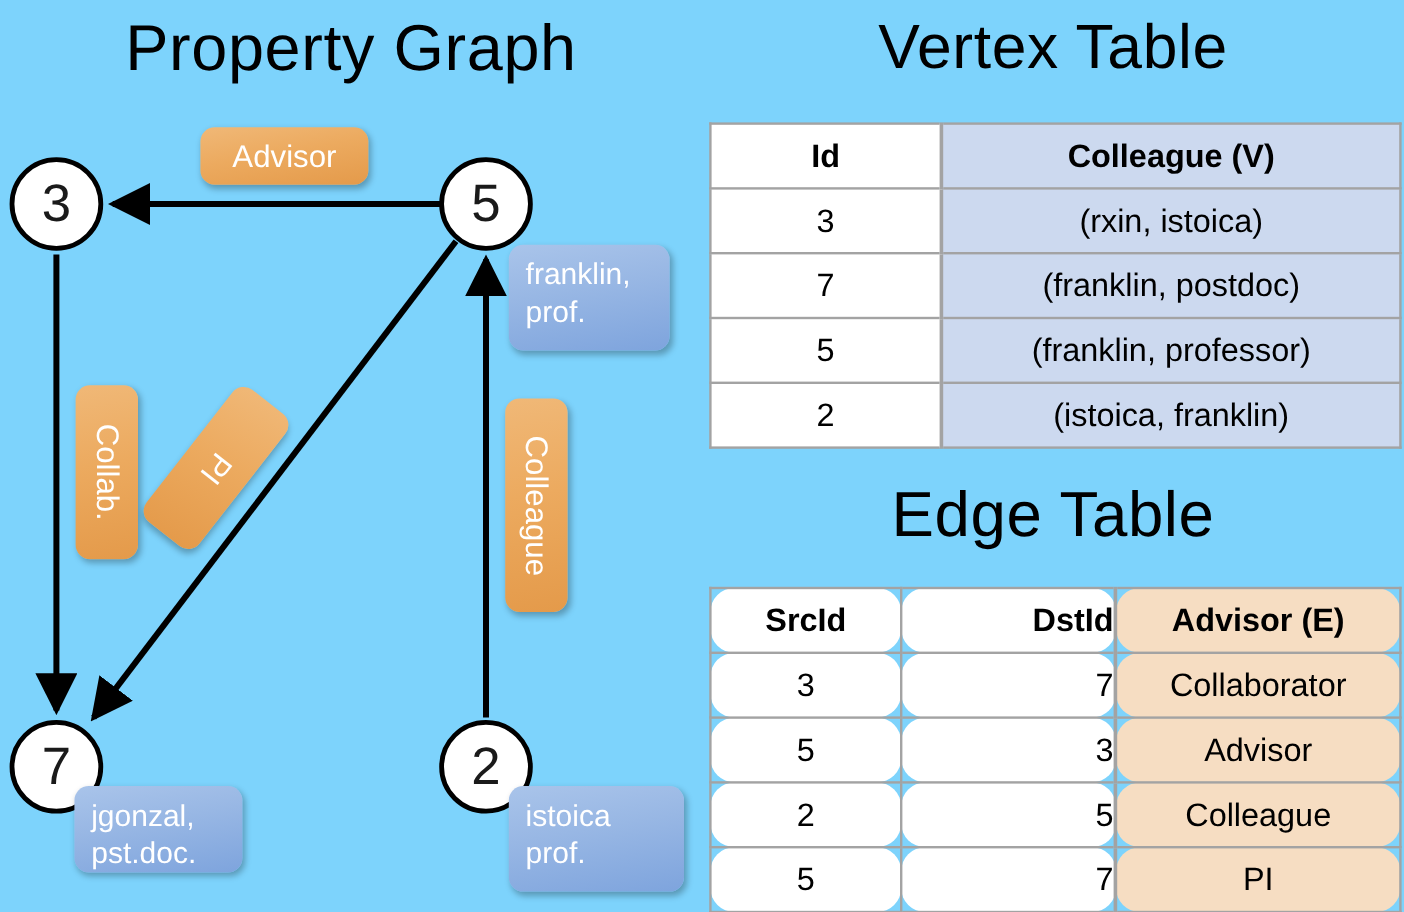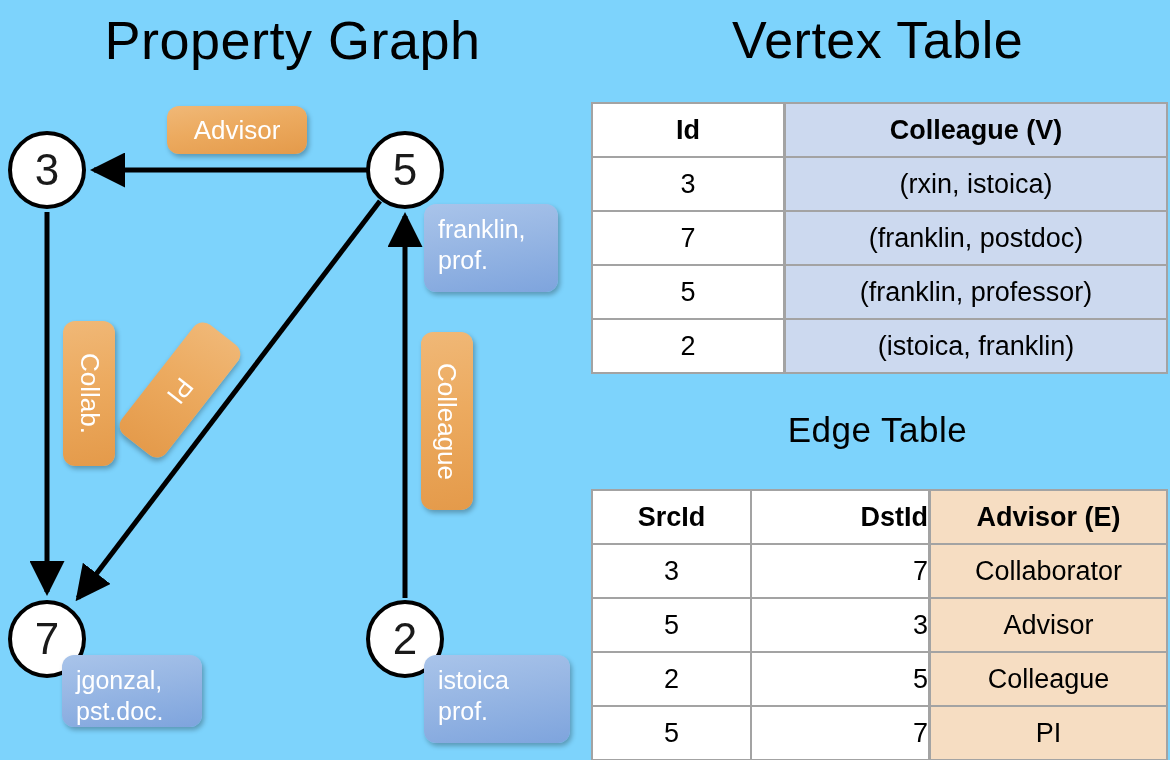--- a/index.html
+++ b/index.html
@@ -39,21 +39,21 @@
     left: 585px; top: 8px;
     width: 585px;
     text-align: center;
     font-size: 52px;
     line-height: 64px;
   }
   #title-edge-table {
     left: 585px; top: 399px;
     width: 585px;
     text-align: center;
-    font-size: 35px;
+    font-size: 53px;
     line-height: 62px;
   }
 
   
   #graph-panel {
     position: absolute;
     left: 0; top: 0;
     width: 585px; height: 760px;
   }
   #graph-edges {
@@ -145,21 +145,21 @@
     width: 577px;
   }
   #vertex-table th, #vertex-table td { height: 52px; }
   #vertex-table .col-id { width: 190px; background: #ffffff; }
   #vertex-table .col-prop { background: #ccd9ef; border-left-width: 3px; }
 
   #edge-table {
     left: 591px; top: 489px;
     width: 577px;
   }
-  #edge-table th, #edge-table td { height: 52px; }
+  #edge-table th, #edge-table td { height: 52px; border-radius: 20px; }
   #edge-table .col-src { width: 157px; background: #ffffff; }
   #edge-table .col-dst { width: 176px; background: #ffffff; text-align: right; }
   #edge-table .col-eprop { background: #f6ddc2; border-left-width: 3px; }
 </style>
 </head>
 <body>
 
 <div id="page">
 
   <div class="title" id="title-property-graph">Property Graph</div>

